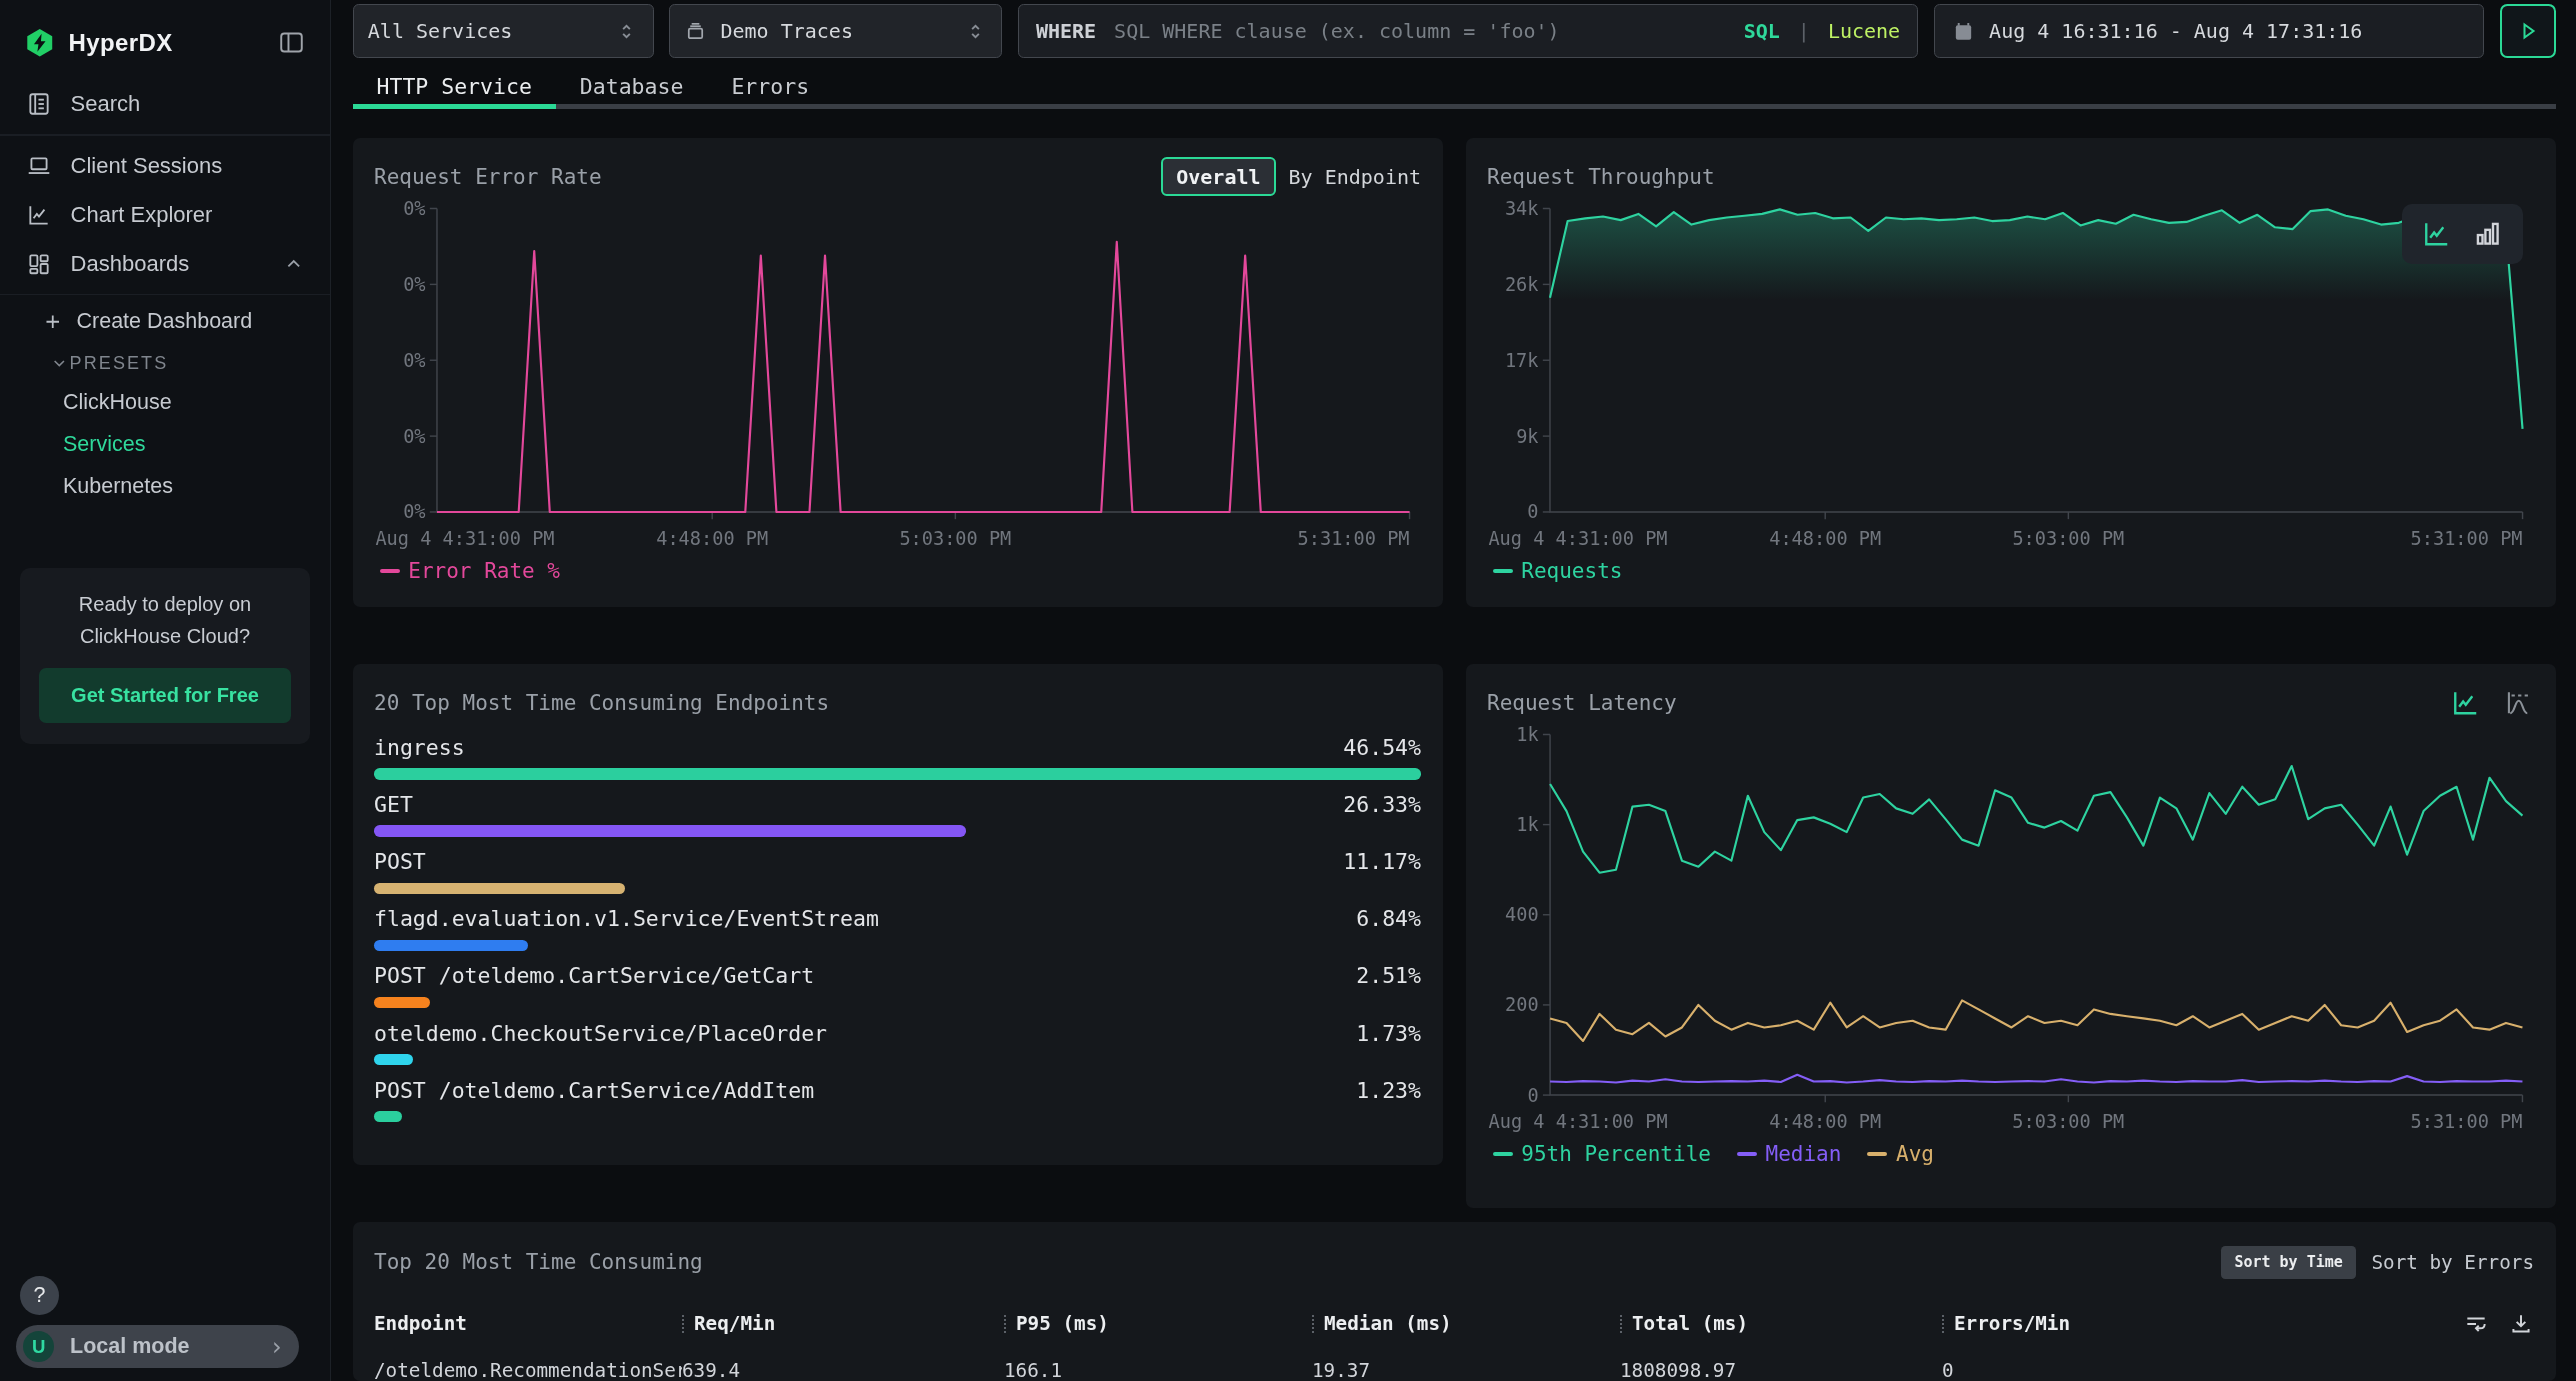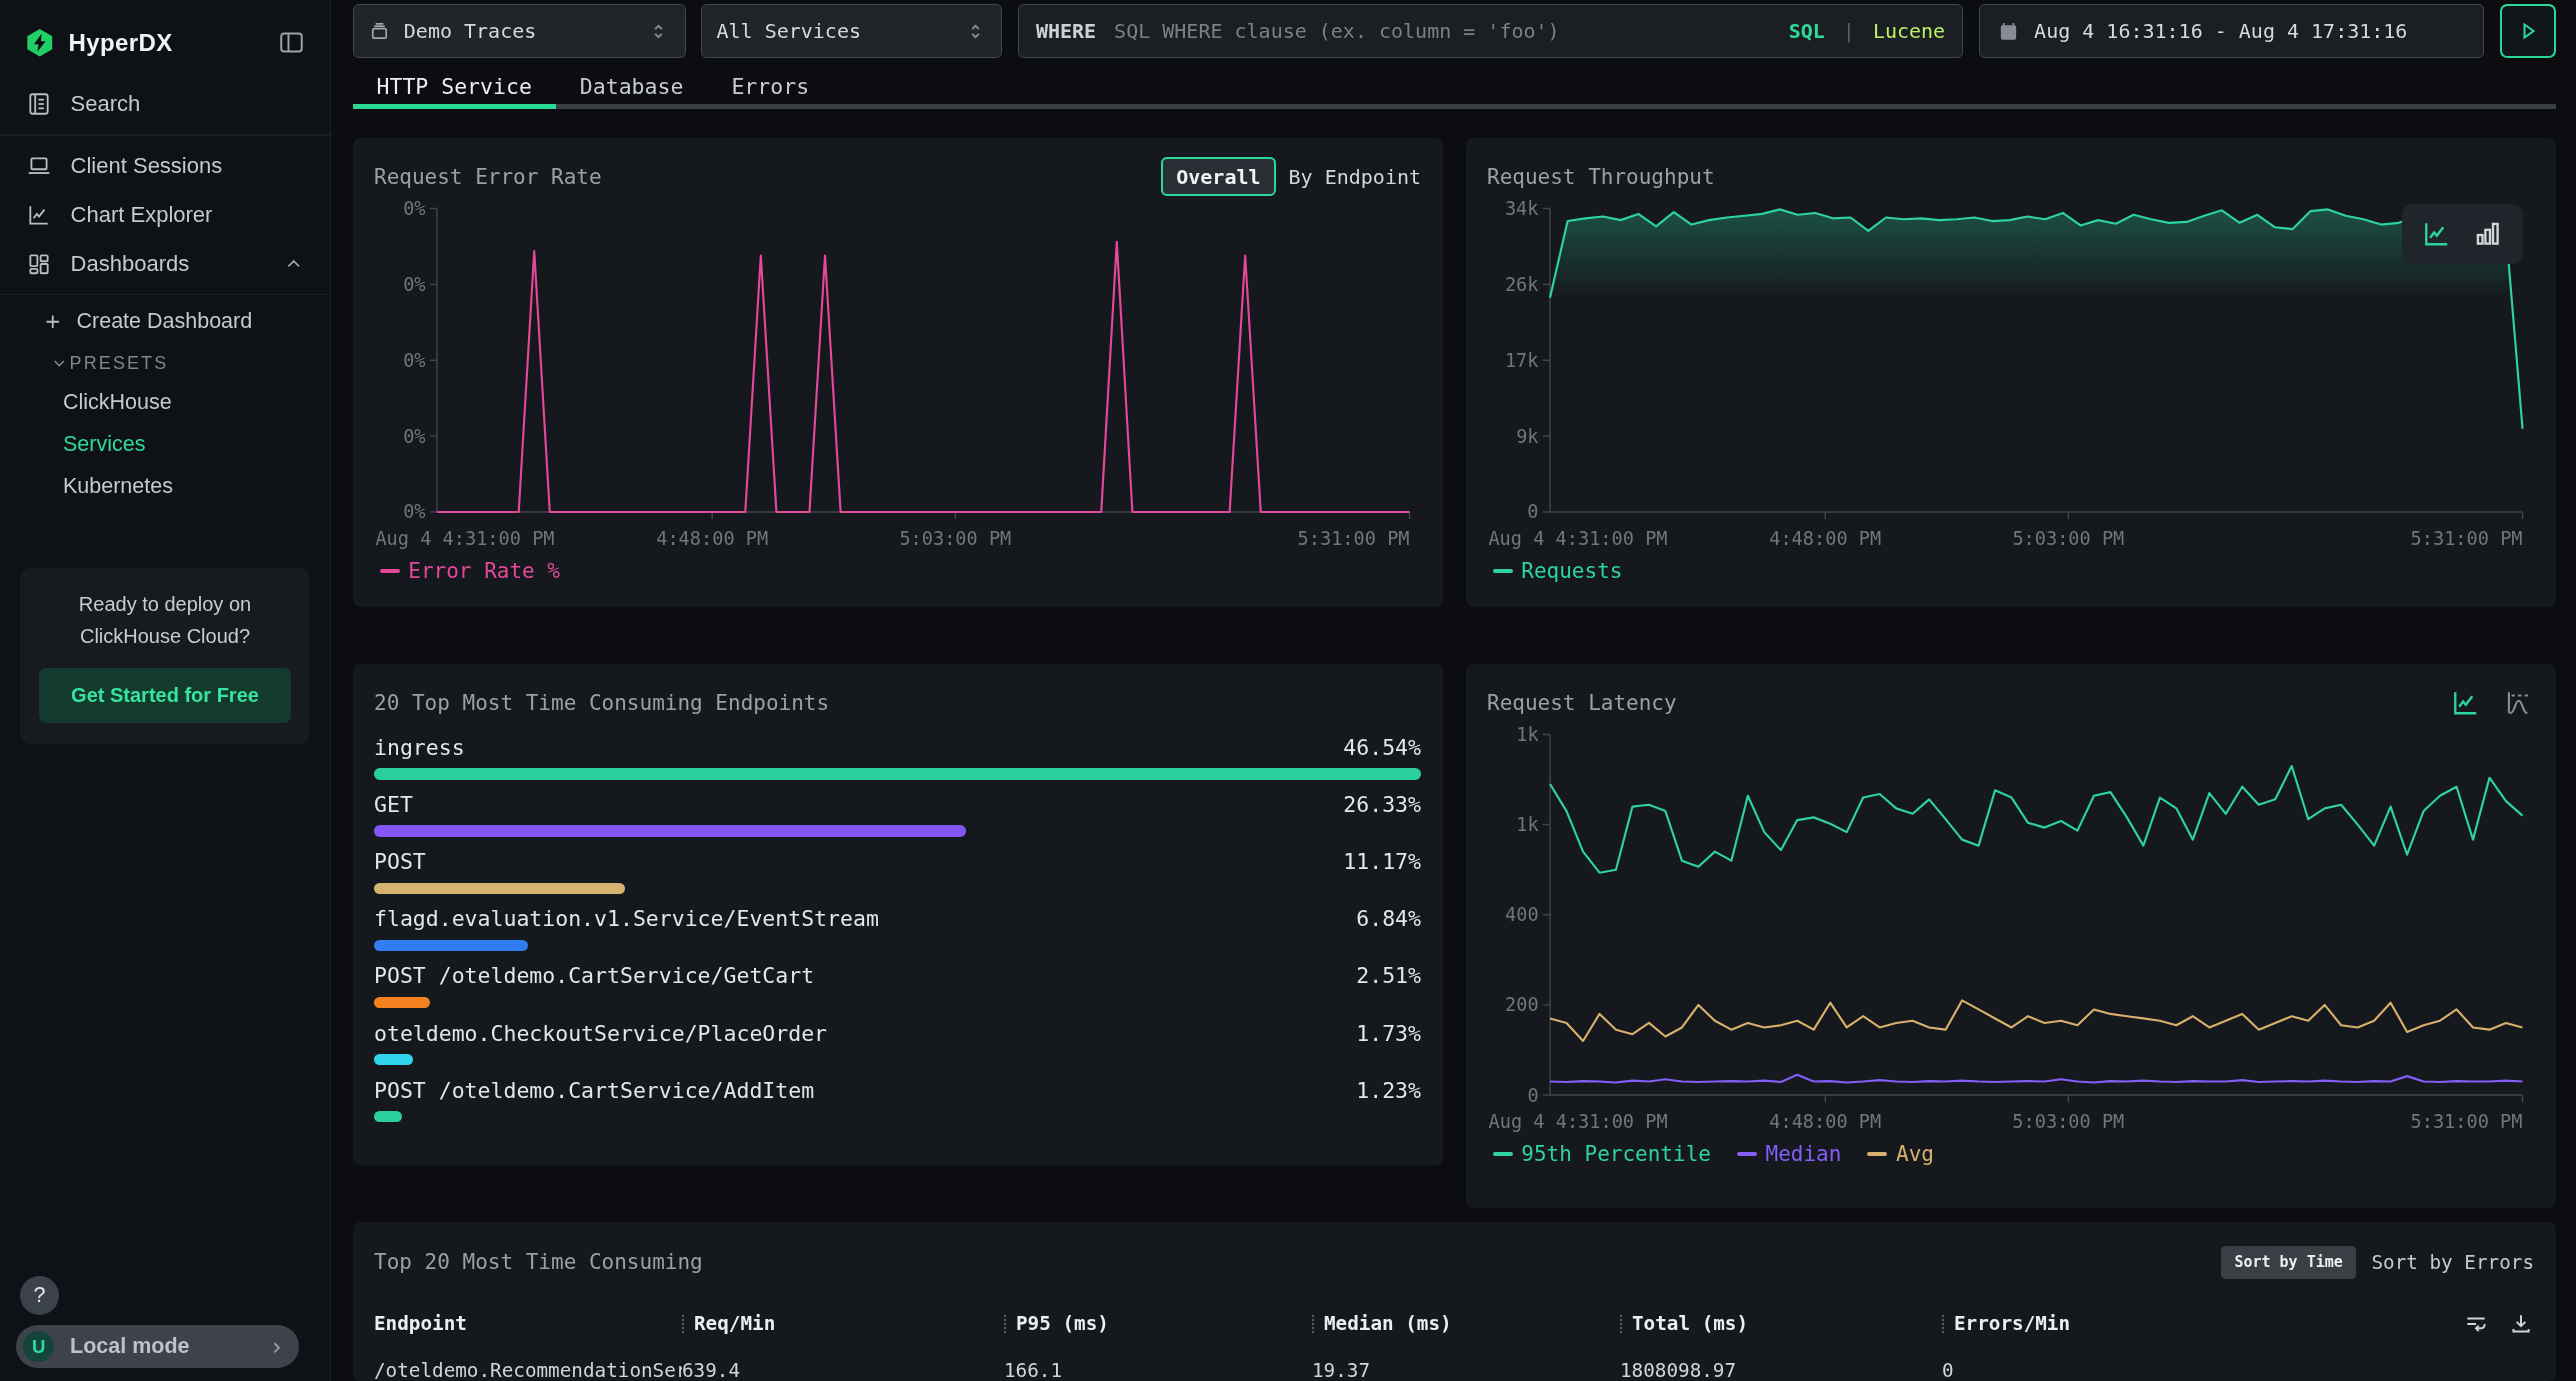--- a/index.html
+++ b/index.html
@@ -46,21 +46,21 @@
   .src-select { width:333px; }
   .svc-select { width:301px; }
   .select .lbl { flex:1; }
   .tb-icon { width:23px; height:23px; opacity:.85; }
   .where-box { flex:1; background:#1b1e23; padding:0 17px; gap:18px; cursor:text; }
   .where-kw { font-weight:bold; color:#cdd0d5; }
   .where-ph { color:#7a8087; flex:1; overflow:hidden; white-space:nowrap; }
   .lang-sql { color:#2fd99b; font-weight:bold; cursor:pointer; }
   .lang-sep { color:#5c6168; }
   .lang-lucene { color:#bef264; cursor:pointer; }
-  .date-box { width:505px; padding:0 17px; gap:14.3px; background:#1b1e23; }
+  .date-box { width:550px; padding:0 17px; gap:14.3px; background:#1b1e23; }
   .play-btn { width:56px; height:54px; border:2.1px solid #2bd996; border-radius:7.2px; background:#10161a;
               display:flex; align-items:center; justify-content:center; cursor:pointer; }
 
   .tabbar { display:flex; position:relative; height:66px; margin-top:4.3px; }
   .tabbar::after { content:''; position:absolute; left:0; right:0; bottom:0; height:5px; background:#3a3e45; }
   .tab { position:relative; display:flex; align-items:center; padding:0 24px; font-size:21.5px; color:#c9ccd1; cursor:pointer; }
   .tab.active { color:#eceef0; }
   .tab.active::after { content:''; position:absolute; left:0; right:0; bottom:0; height:5px; background:#2bd996; z-index:2; }
 
   .grid { display:flex; gap:23px; margin-top:29px; }
@@ -194,34 +194,34 @@
   <div class="user-pill">
     <div class="avatar">U</div>
     <div class="user-label">Local mode</div>
     <div class="pill-chev">›</div>
   </div>
 </div>
 
 <div class="content">
 
   <div class="toolbar">
+    <div class="tb-box select svc-select">
+      <span class="lbl">All Services</span>
+      <svg class="tb-icon" viewBox="0 0 24 24" fill="none" stroke="#9aa0a8" stroke-width="2">
+        <path d="M8.5 9.5L12 6l3.5 3.5"></path>
+          <path d="M8.5 14.5L12 18l3.5-3.5"></path>
+      </svg>
+    </div>
     <div class="tb-box select src-select">
       <svg class="tb-icon" viewBox="0 0 24 24" fill="none" stroke="#b9bec5" stroke-width="1.8">
         <rect x="5" y="9" width="14" height="10" rx="1.5"></rect>
           <path d="M6.5 6.5h11"></path>
           <path d="M8 4h8"></path>
       </svg>
       <span class="lbl">Demo Traces</span>
-      <svg class="tb-icon" viewBox="0 0 24 24" fill="none" stroke="#9aa0a8" stroke-width="2">
-        <path d="M8.5 9.5L12 6l3.5 3.5"></path>
-          <path d="M8.5 14.5L12 18l3.5-3.5"></path>
-      </svg>
-    </div>
-    <div class="tb-box select svc-select">
-      <span class="lbl">All Services</span>
       <svg class="tb-icon" viewBox="0 0 24 24" fill="none" stroke="#9aa0a8" stroke-width="2">
         <path d="M8.5 9.5L12 6l3.5 3.5"></path>
           <path d="M8.5 14.5L12 18l3.5-3.5"></path>
       </svg>
     </div>
     <div class="tb-box where-box">
       <span class="where-kw">WHERE</span>
       <span class="where-ph">SQL WHERE clause (ex. column = 'foo')</span>
       <span class="lang-sql">SQL</span>
       <span class="lang-sep">|</span>

